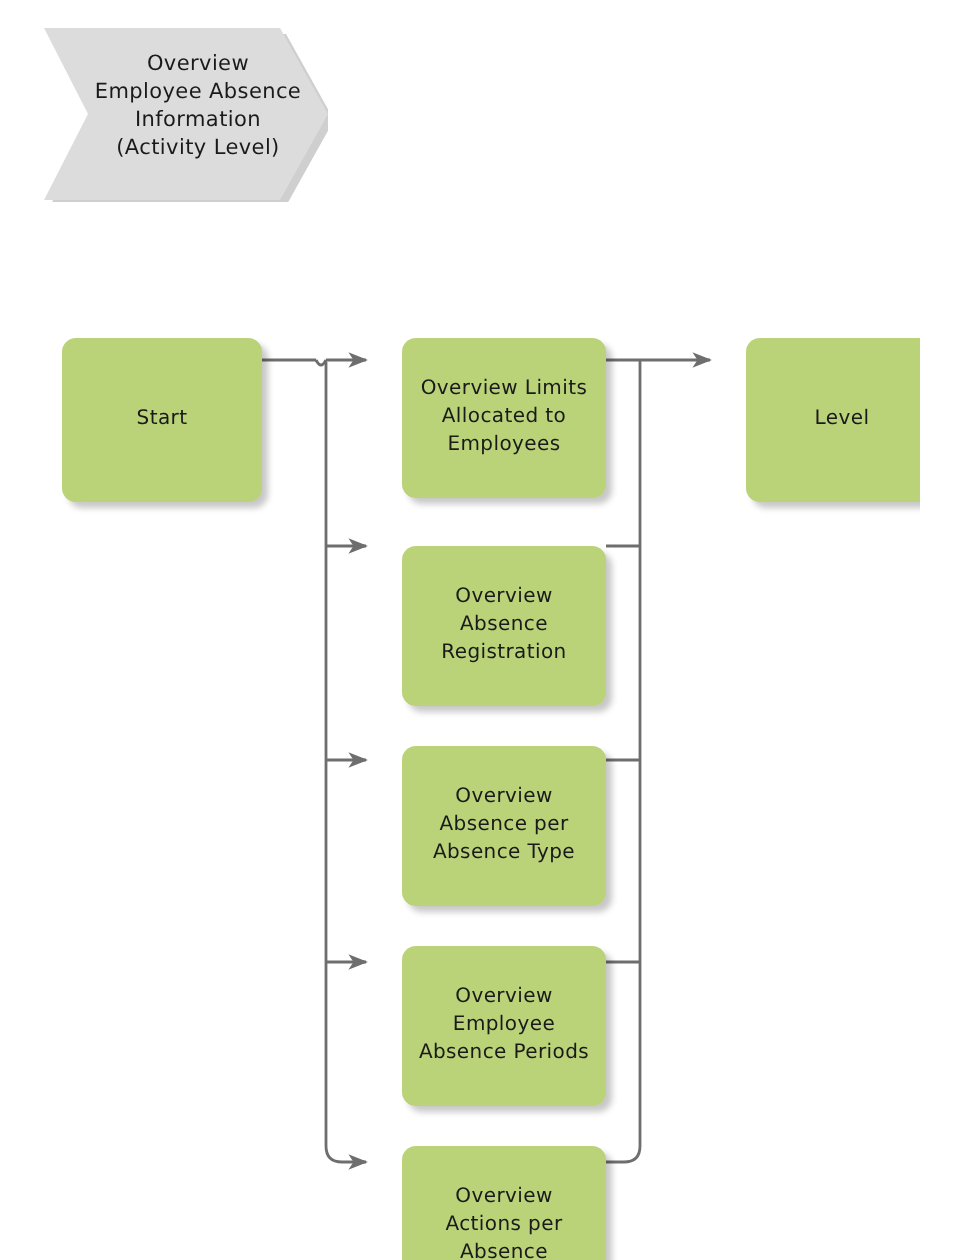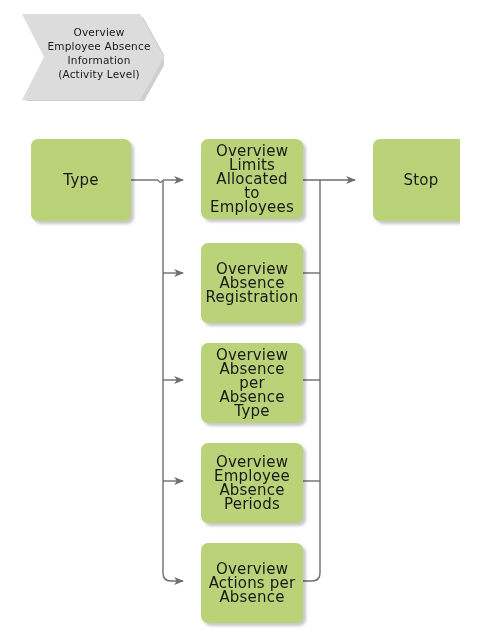--- a/index.html
+++ b/index.html
@@ -27,25 +27,26 @@
   .node {
     position: absolute;
     box-sizing: border-box;
     display: flex;
     align-items: center;
     justify-content: center;
     text-align: center;
     background: #bad278;
     border-radius: 7px;
     color: #1a1a1a;
-    font-size: 15px;
+    font-size: 10px;
     line-height: 14px;
     letter-spacing: 0.2px;
     box-shadow: 3px 3px 3px rgba(0,0,0,0.22);
     z-index: 3;
+    margin-top: 30px;
   }
   .node span {
     display: block;
     padding: 0 6px;
     white-space: pre-line;
   }
   #title-banner {
     position: absolute;
     left: 18px;
     top: 9px;
@@ -109,21 +110,21 @@
       <path d="M 4 5 L 122 5 L 146 48 L 122 91 L 4 91 L 26 48 z" fill="#cfcfcf" transform="translate(3,3)"></path>
       <path d="M 4 5 L 122 5 L 146 48 L 122 91 L 4 91 L 26 48 z" fill="#dcdcdc"></path>
     </svg>
     <div class="bannerText">Overview
 Employee Absence
 Information
 (Activity Level)</div>
   </div>
 
   <div class="node" style="left:31px; top:139px; width:100px; height:82px;">
-    <span>Type</span>
+    <span>Start</span>
   </div>
 
   <div class="node" style="left:201px; top:139px; width:102px; height:80px;">
     <span>Overview Limits
 Allocated to
 Employees</span>
   </div>
 
   <div class="node" style="left:201px; top:243px; width:102px; height:80px;">
     <span>Overview
@@ -143,16 +144,16 @@
 Absence Periods</span>
   </div>
 
   <div class="node" style="left:201px; top:543px; width:102px; height:80px;">
     <span>Overview
 Actions per
 Absence</span>
   </div>
 
   <div class="node" style="left:373px; top:139px; width:96px; height:82px;">
-    <span>Stop</span>
+    <span>Level</span>
   </div>
 
 </div>
 
 </body></html>

